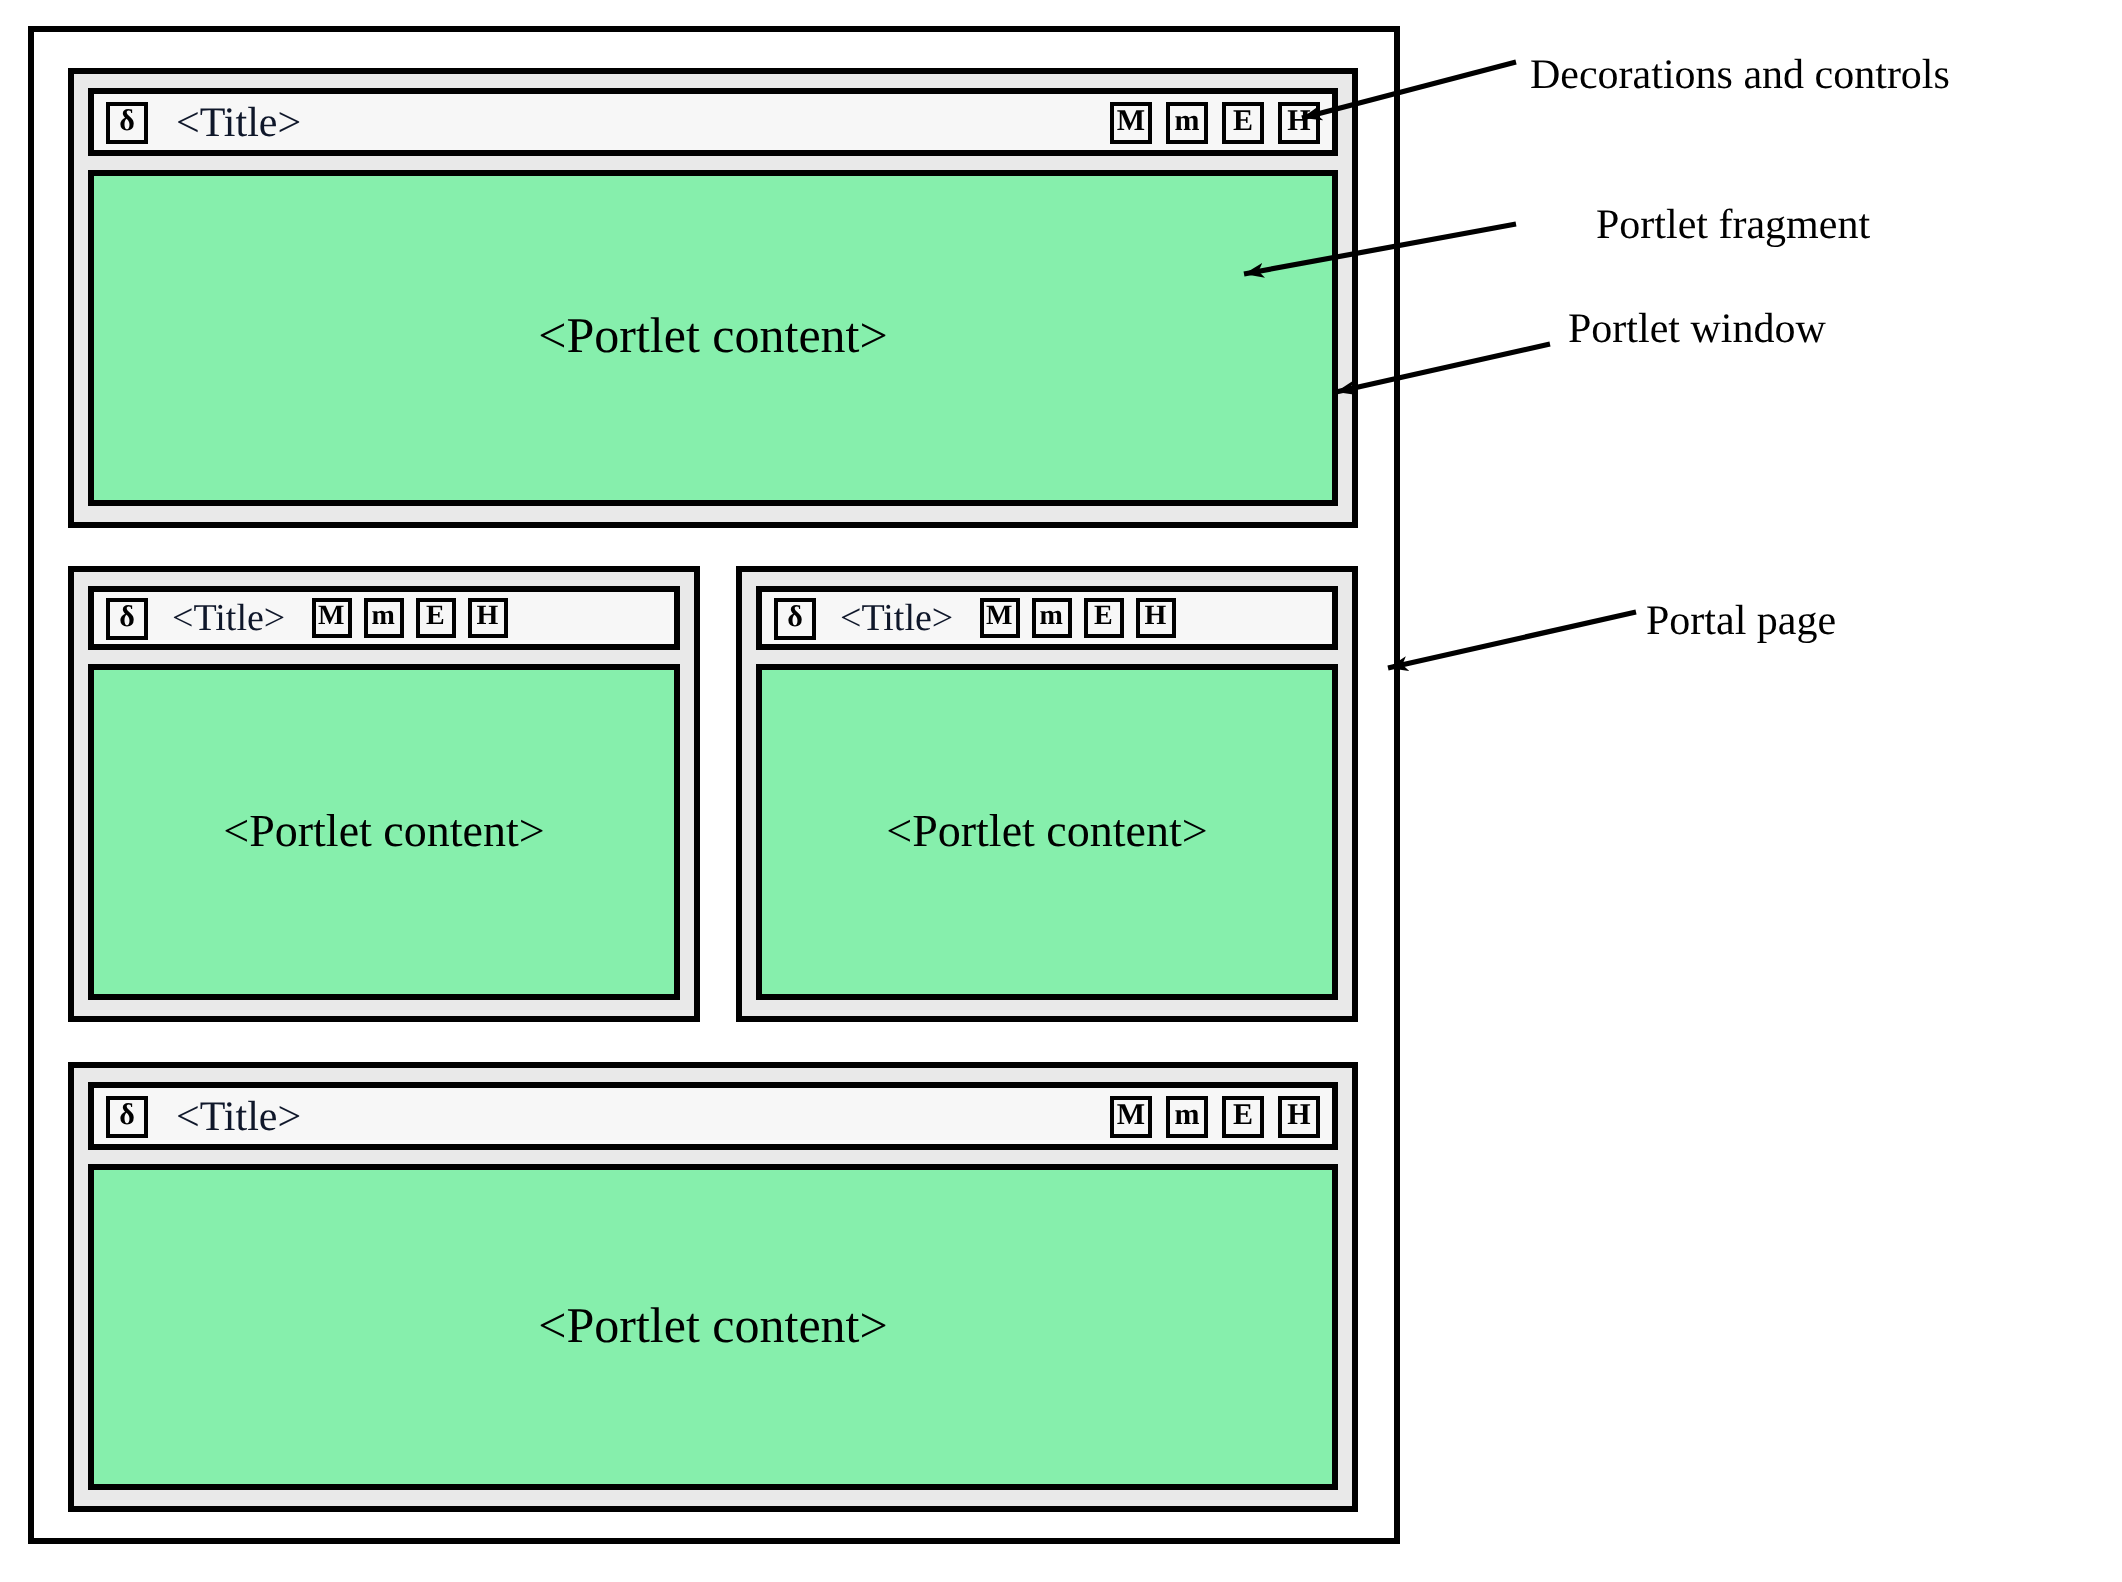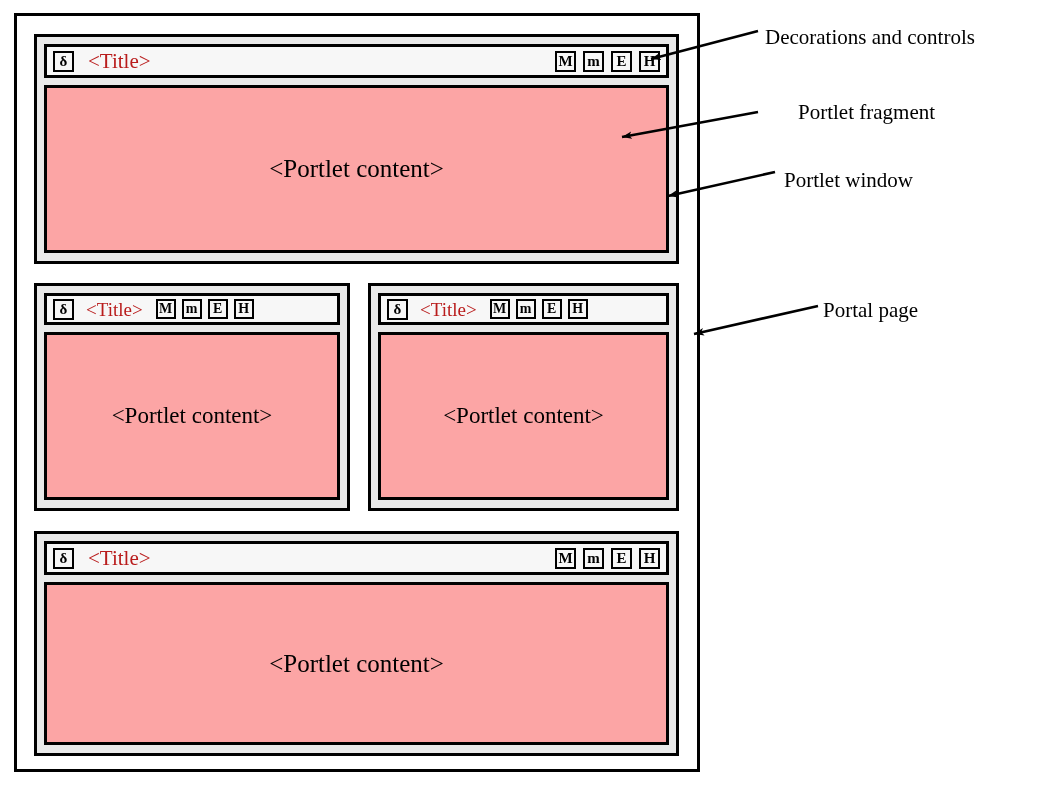--- a/index.html
+++ b/index.html
@@ -61,21 +61,21 @@
     font-weight: bold;
     font-size: 15px;
     line-height: 1;
     background: #f7f7f7;
     color: #000000;
     flex: none;
   }
 
   .title-text {
     font-size: 21px;
-    color: #b91c1c;
+    color: #0f172a;
     margin-left: 14px;
     white-space: nowrap;
     line-height: 1;
   }
   .titlebar.compact .title-text {
     font-size: 19px;
     margin-left: 12px;
   }
 
   .spacer { flex: 1 1 auto; }
@@ -106,21 +106,21 @@
     color: #000000;
   }
   .controls.inline .ctrl-btn {
     width: 20px;
     height: 20px;
     font-size: 14px;
   }
 
   
   .portlet-fragment {
-    background: #fca5a5;
+    background: #86efac;
     border: 3px solid #000000;
     box-sizing: border-box;
     margin-top: 7px;
     display: flex;
     align-items: center;
     justify-content: center;
   }
   .fragment-text {
     font-size: 25px;
     color: #000000;
@@ -235,15 +235,15 @@
 
   <line x1="775" y1="172" x2="668" y2="196" stroke="#000000" stroke-width="2.6" marker-end="url(#arrowhead)"></line>
 
   <line x1="818" y1="306" x2="694" y2="334" stroke="#000000" stroke-width="2.6" marker-end="url(#arrowhead)"></line>
 </svg>
 
 <span class="annotation" style="left:765px; top:27px;">Decorations and controls</span>
 
 <span class="annotation" style="left:765px; top:102px;margin-left:33px;">Portlet fragment</span>
 
-<span class="annotation" style="left:784px; top:170px;">Portlet window</span>
+<span class="annotation" style="left:784px; top:154px;">Portlet window</span>
 
 <span class="annotation" style="left:823px; top:300px;">Portal page</span>
 
 </body></html>

